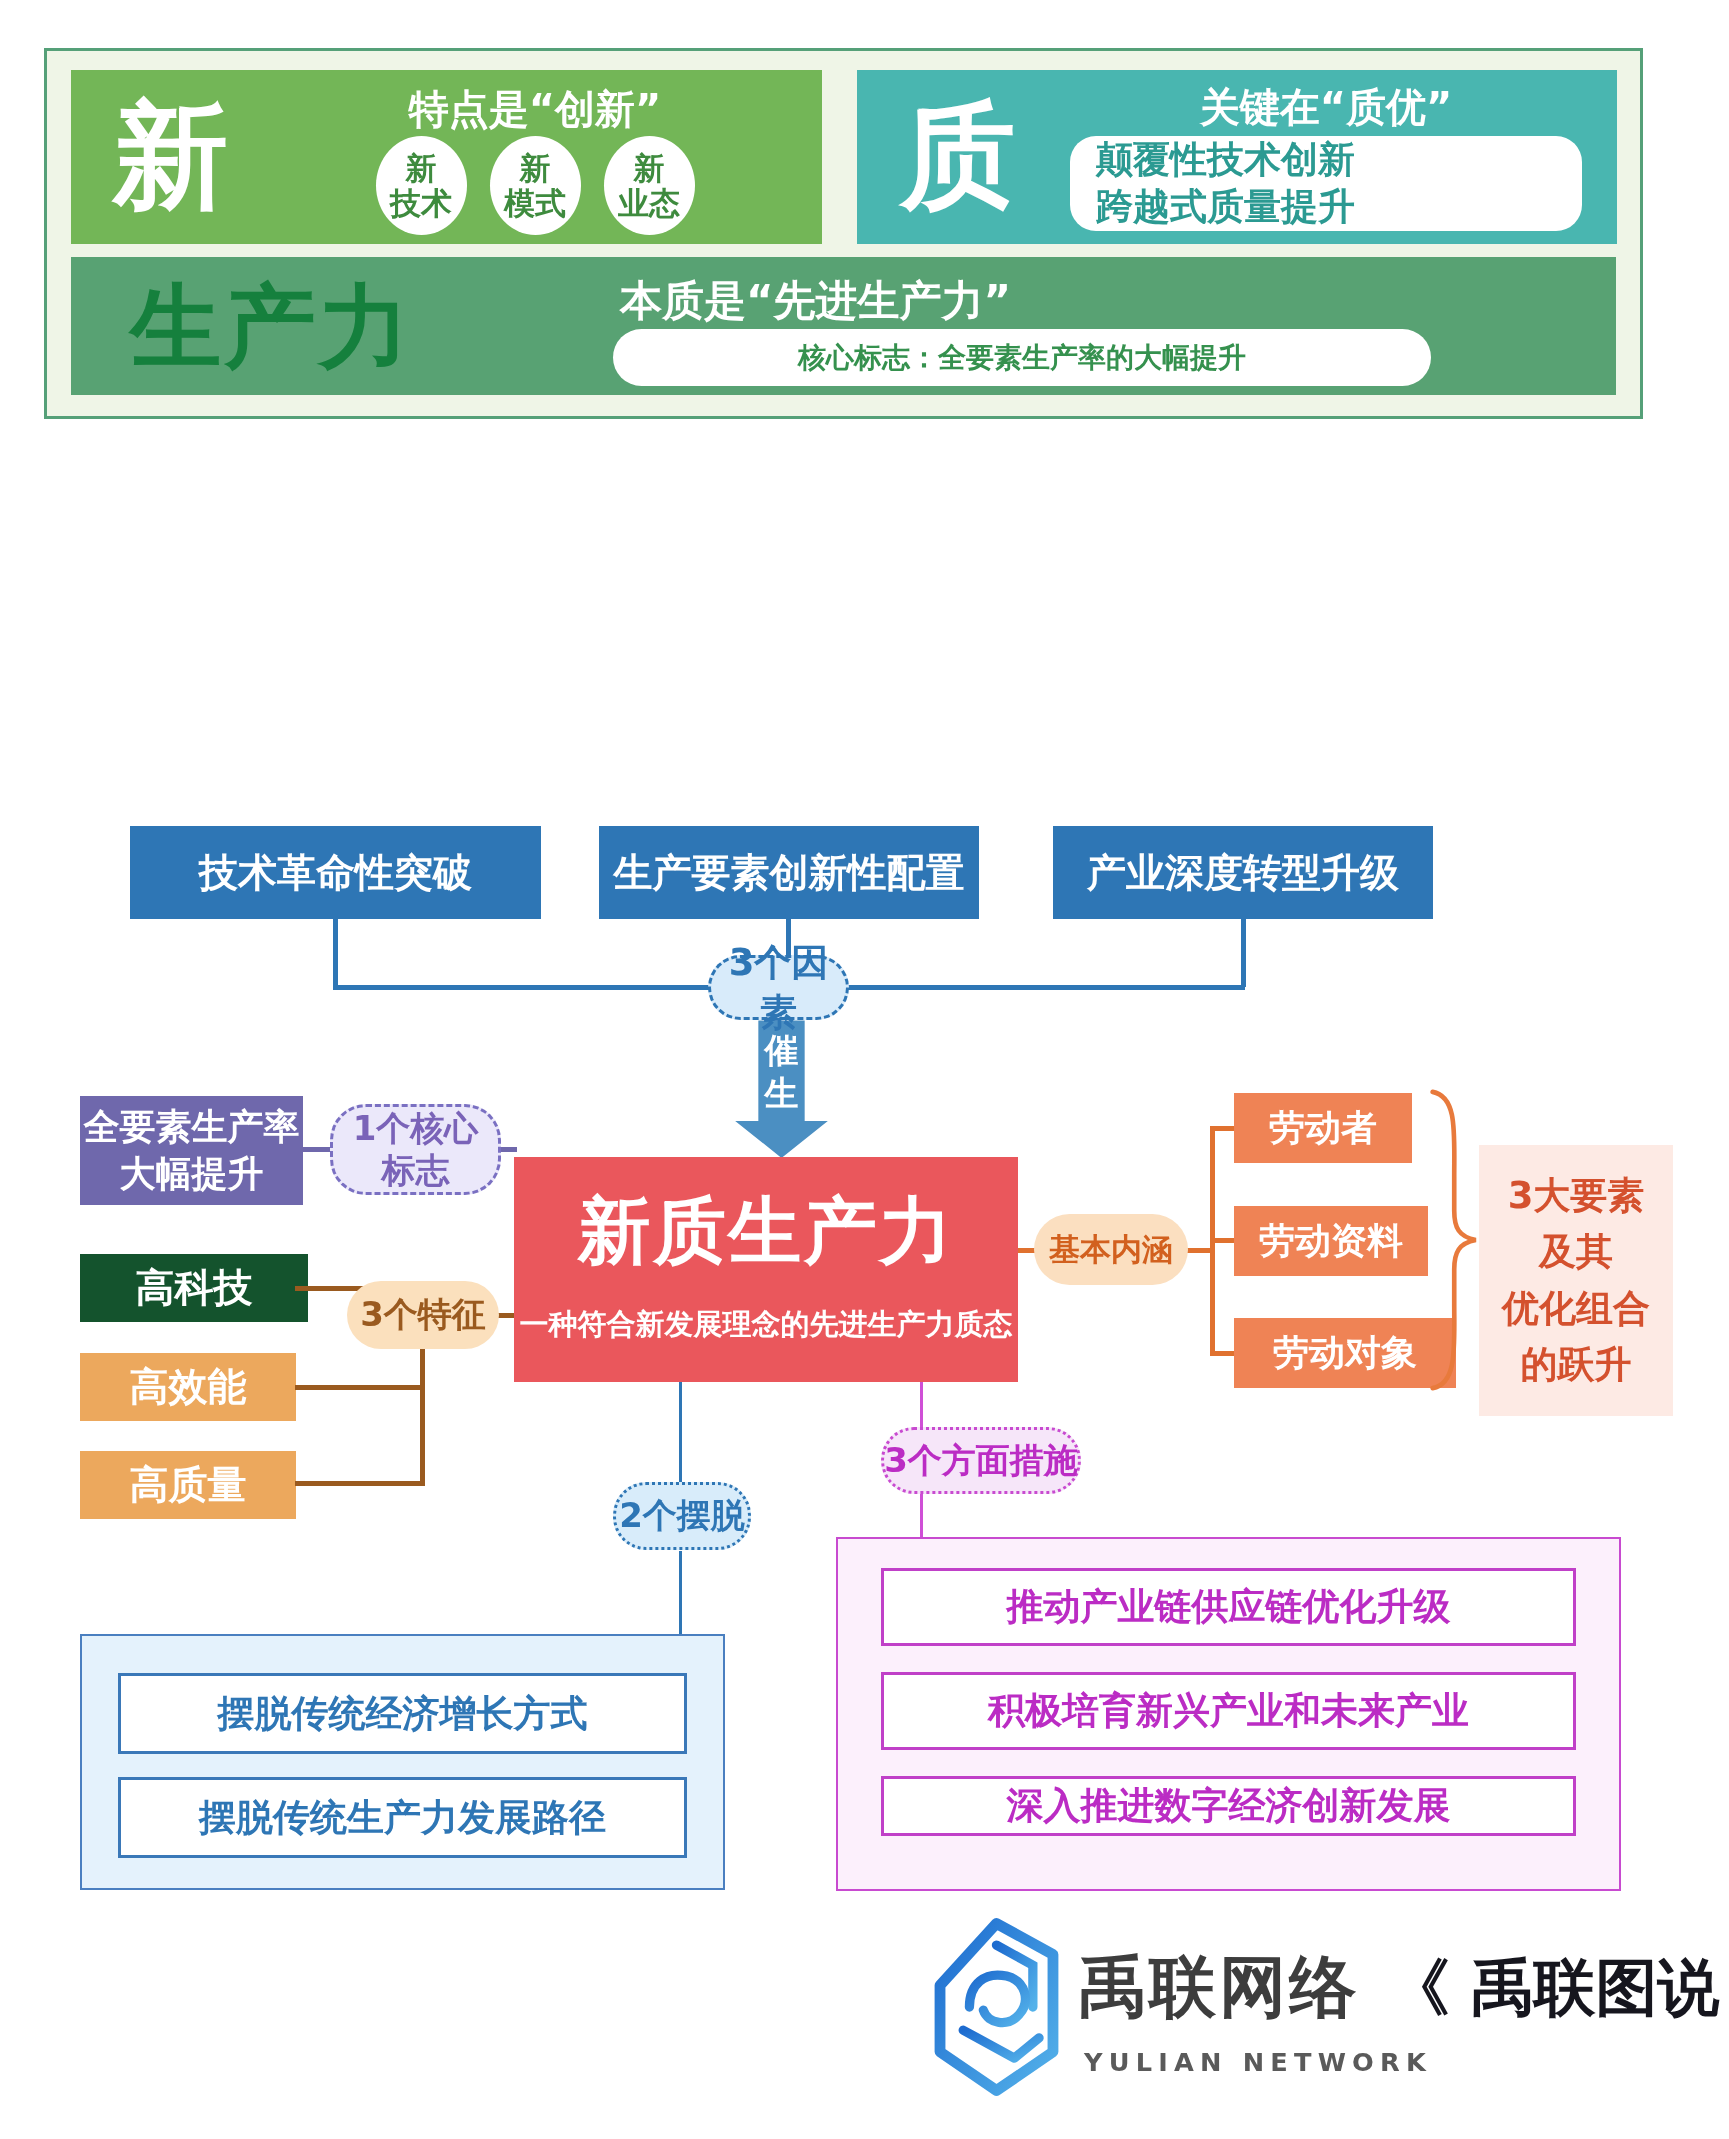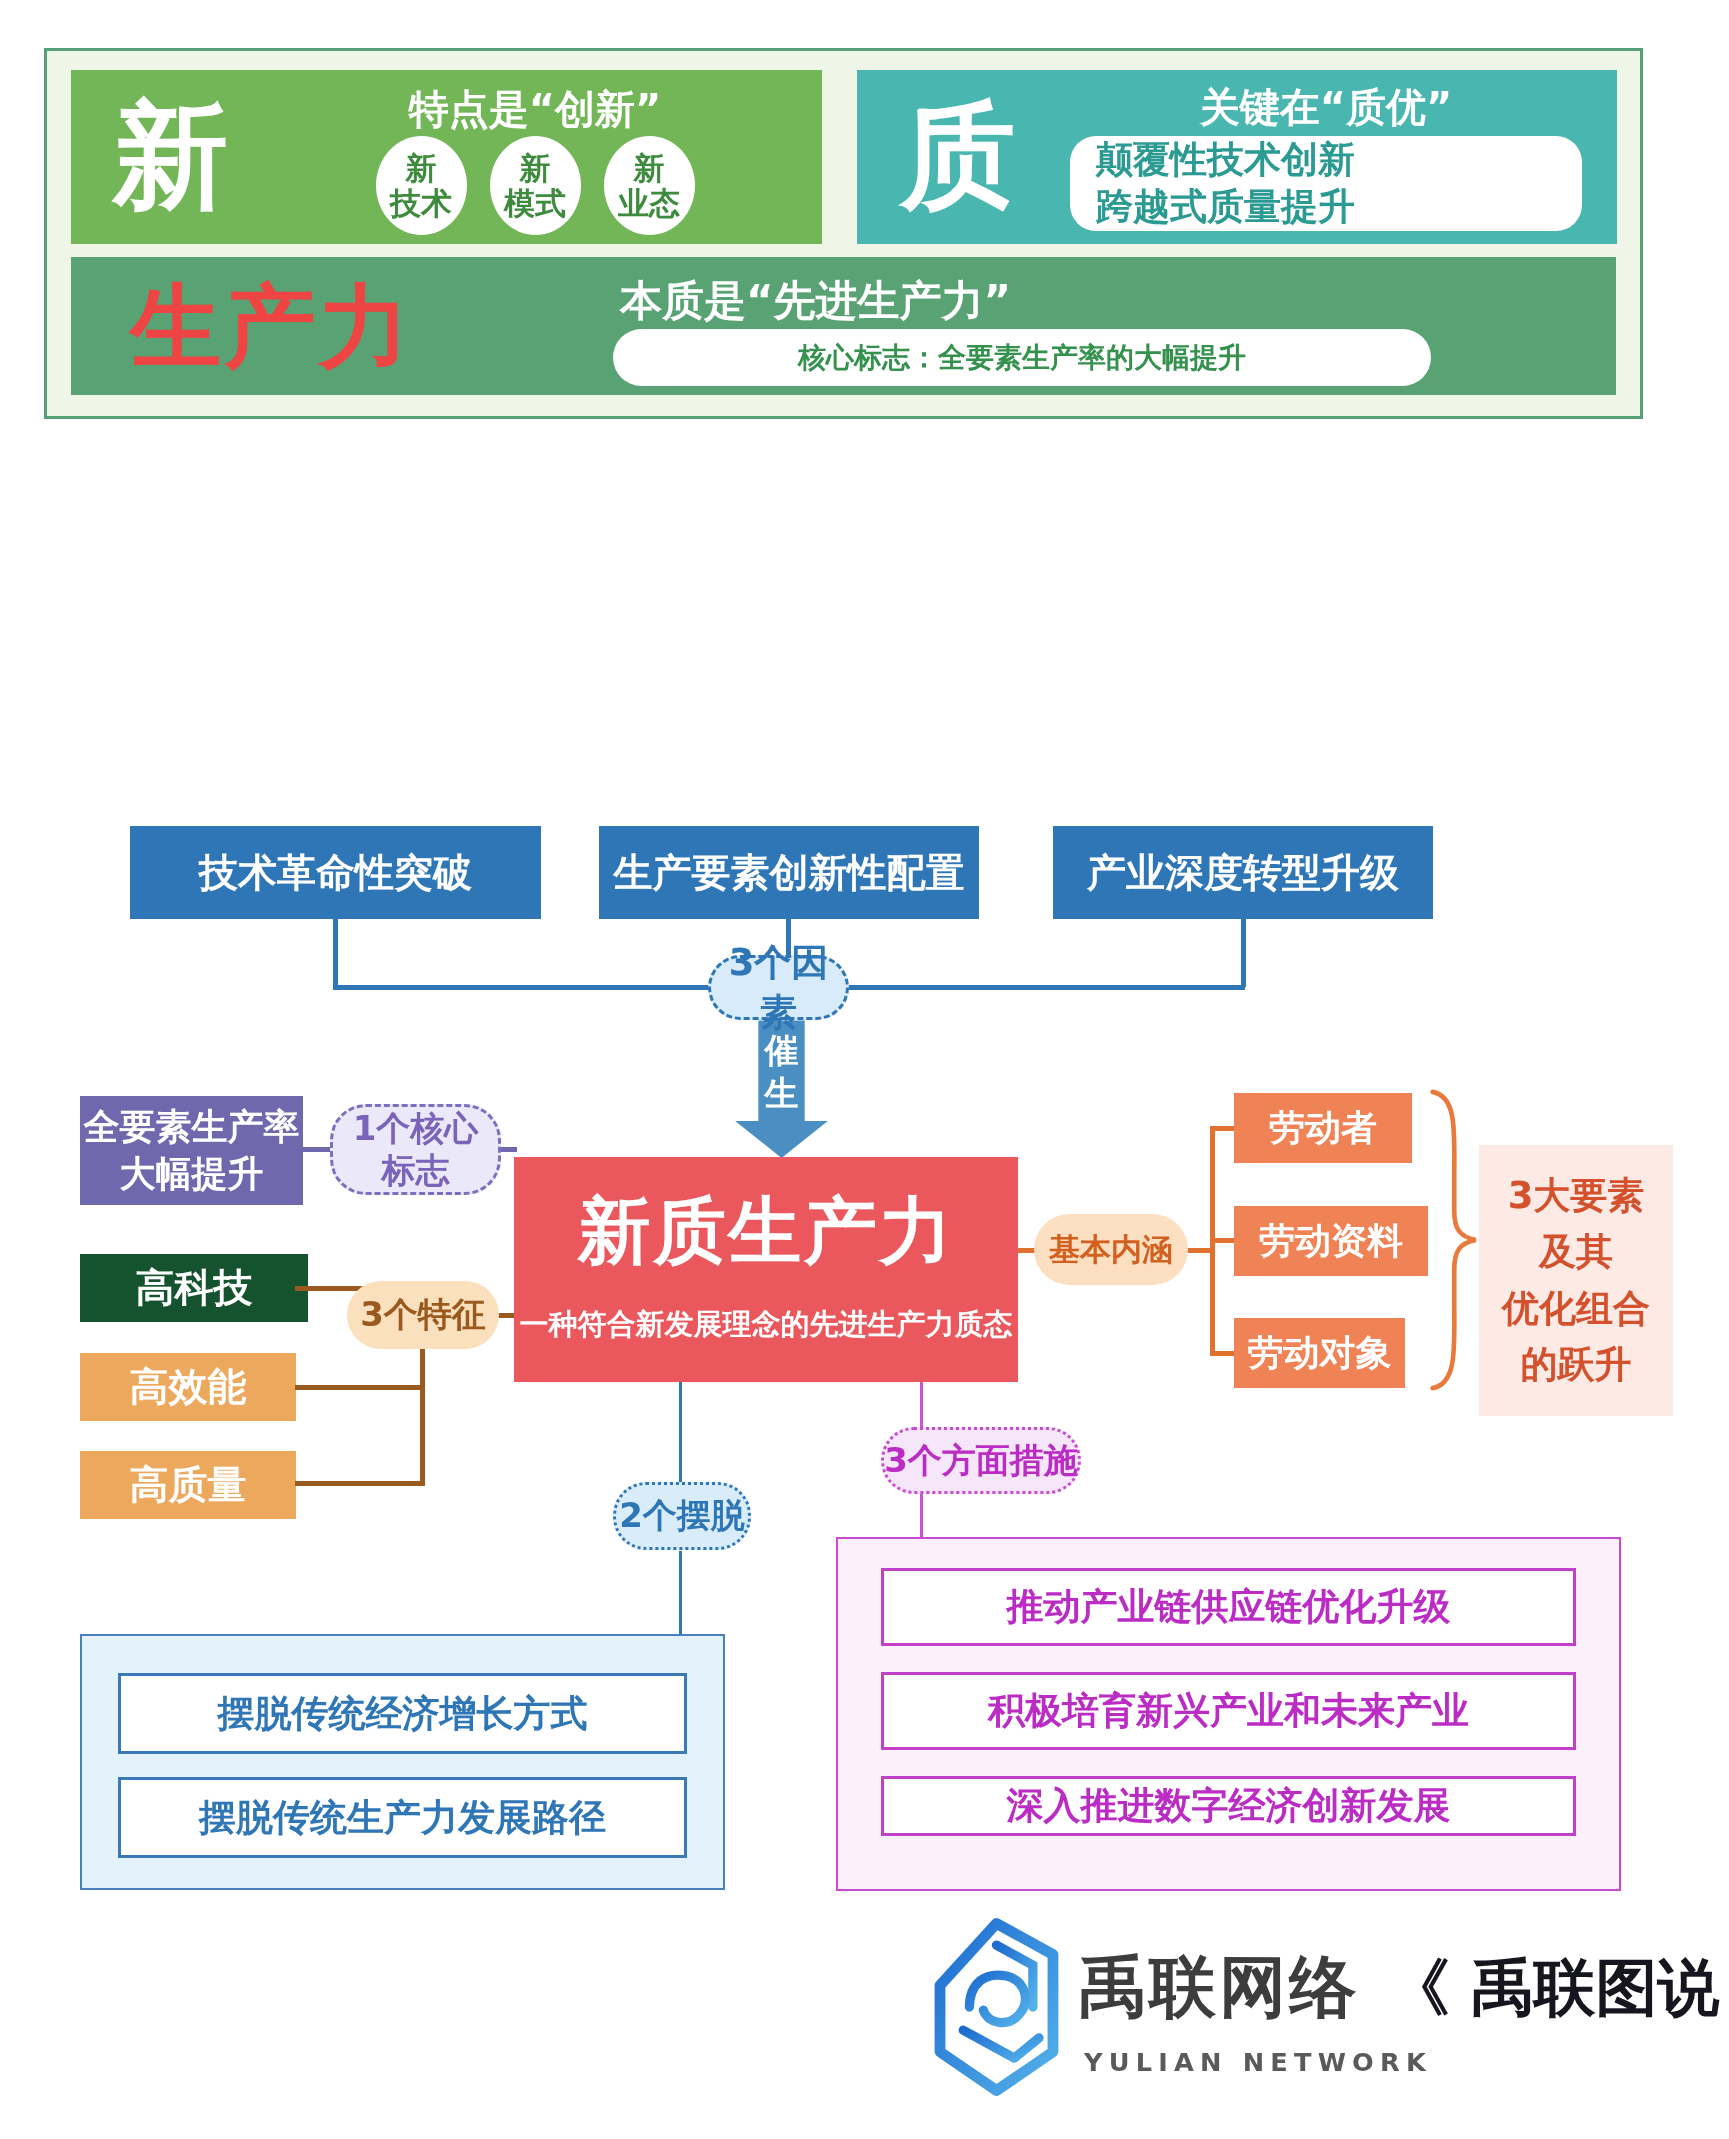--- a/index.html
+++ b/index.html
@@ -47,21 +47,21 @@
   <div class="abs flexc" style="left:872px;top:78px;width:171px;height:158px;font-size:116px;color:#fff;">质</div>
   <div class="abs flexc" style="left:1070px;top:82px;width:512px;height:50px;font-size:40px;color:#fff;">关键在“质优”</div>
   <div class="abs" style="left:1070px;top:136px;width:512px;height:95px;background:#fff;border-radius:26px;
               display:flex;flex-direction:column;justify-content:center;padding-left:26px;
               color:#2b9a92;font-size:37px;line-height:1.25;">
     <div>颠覆性技术创新</div>
     <div>跨越式质量提升</div>
   </div>
 
   <div class="abs" style="left:71px;top:257px;width:1545px;height:138px;background:#58a273;"></div>
-  <div class="abs flexc" style="left:101px;top:267px;width:341px;height:121px;font-size:91px;color:#ef4444;letter-spacing:3.1px;font-family:Liberation Mono, monospace;">生产力</div>
+  <div class="abs flexc" style="left:101px;top:267px;width:341px;height:121px;font-size:91px;color:#15803d;letter-spacing:3.1px;font-family:Liberation Mono, monospace;">生产力</div>
   <div class="abs" style="left:620px;top:273px;width:853px;height:48px;font-size:42px;color:#fff;">本质是“先进生产力”</div>
   <div class="abs flexc" style="left:613px;top:329px;width:818px;height:57px;background:#fff;border-radius:31px;
               font-size:28px;color:#35914e;">核心标志：全要素生产率的大幅提升</div>
 
   <div class="abs flexc" style="left:130px;top:826px;width:411px;height:93px;background:#2e76b5;color:#fff;font-size:39px;">技术革命性突破</div>
   <div class="abs flexc" style="left:599px;top:826px;width:380px;height:93px;background:#2e76b5;color:#fff;font-size:39px;">生产要素创新性配置</div>
   <div class="abs flexc" style="left:1053px;top:826px;width:380px;height:93px;background:#2e76b5;color:#fff;font-size:39px;">产业深度转型升级</div>
 
   <div class="vline blue-line" style="left:333px;top:919px;height:68px;"></div>
   <div class="vline blue-line" style="left:1241px;top:919px;height:68px;"></div>
@@ -110,21 +110,21 @@
   <div class="hline orange-line" style="left:1018px;top:1248px;width:20px;"></div>
   <div class="abs flexc pill" style="left:1034px;top:1214px;width:154px;height:71px;background:#fbdfc0;color:#d2601e;font-size:31px;z-index:2;">基本内涵</div>
   <div class="hline orange-line" style="left:1187px;top:1248px;width:25px;"></div>
   <div class="vline orange-line" style="left:1210px;top:1126px;height:229px;"></div>
   <div class="hline orange-line" style="left:1210px;top:1126px;width:28px;"></div>
   <div class="hline orange-line" style="left:1210px;top:1238px;width:28px;"></div>
   <div class="hline orange-line" style="left:1210px;top:1351px;width:28px;"></div>
 
   <div class="abs flexc" style="left:1234px;top:1093px;width:178px;height:70px;background:#ef8355;color:#fff;font-size:36px;">劳动者</div>
   <div class="abs flexc" style="left:1234px;top:1206px;width:194px;height:70px;background:#ef8355;color:#fff;font-size:36px;">劳动资料</div>
-  <div class="abs flexc" style="left:1234px;top:1318px;width:171px;height:70px;background:#ef8355;color:#fff;font-size:36px;">劳动对象</div>
+  <div class="abs flexc" style="left:1234px;top:1318px;width:222px;height:70px;background:#ef8355;color:#fff;font-size:36px;">劳动对象</div>
 
   <svg class="abs" style="left:1428px;top:1085px;" width="54" height="310" viewBox="0 0 70 400">
     <path d="M6,8 C38,14 34,60 34,118 L34,162 C34,184 40,196 62,200 C40,204 34,216 34,238 L34,282 C34,340 38,386 6,392" fill="none" stroke="#e87a3c" stroke-width="6" stroke-linecap="round"></path>
   </svg>
 
   <div class="abs col" style="left:1479px;top:1124px;width:194px;height:271px;background:#fdeae4;color:#d4512e;
               font-size:37px;line-height:1.52;margin-top:21px;">
     <div>3大要素</div>
     <div>及其</div>
     <div>优化组合</div>

